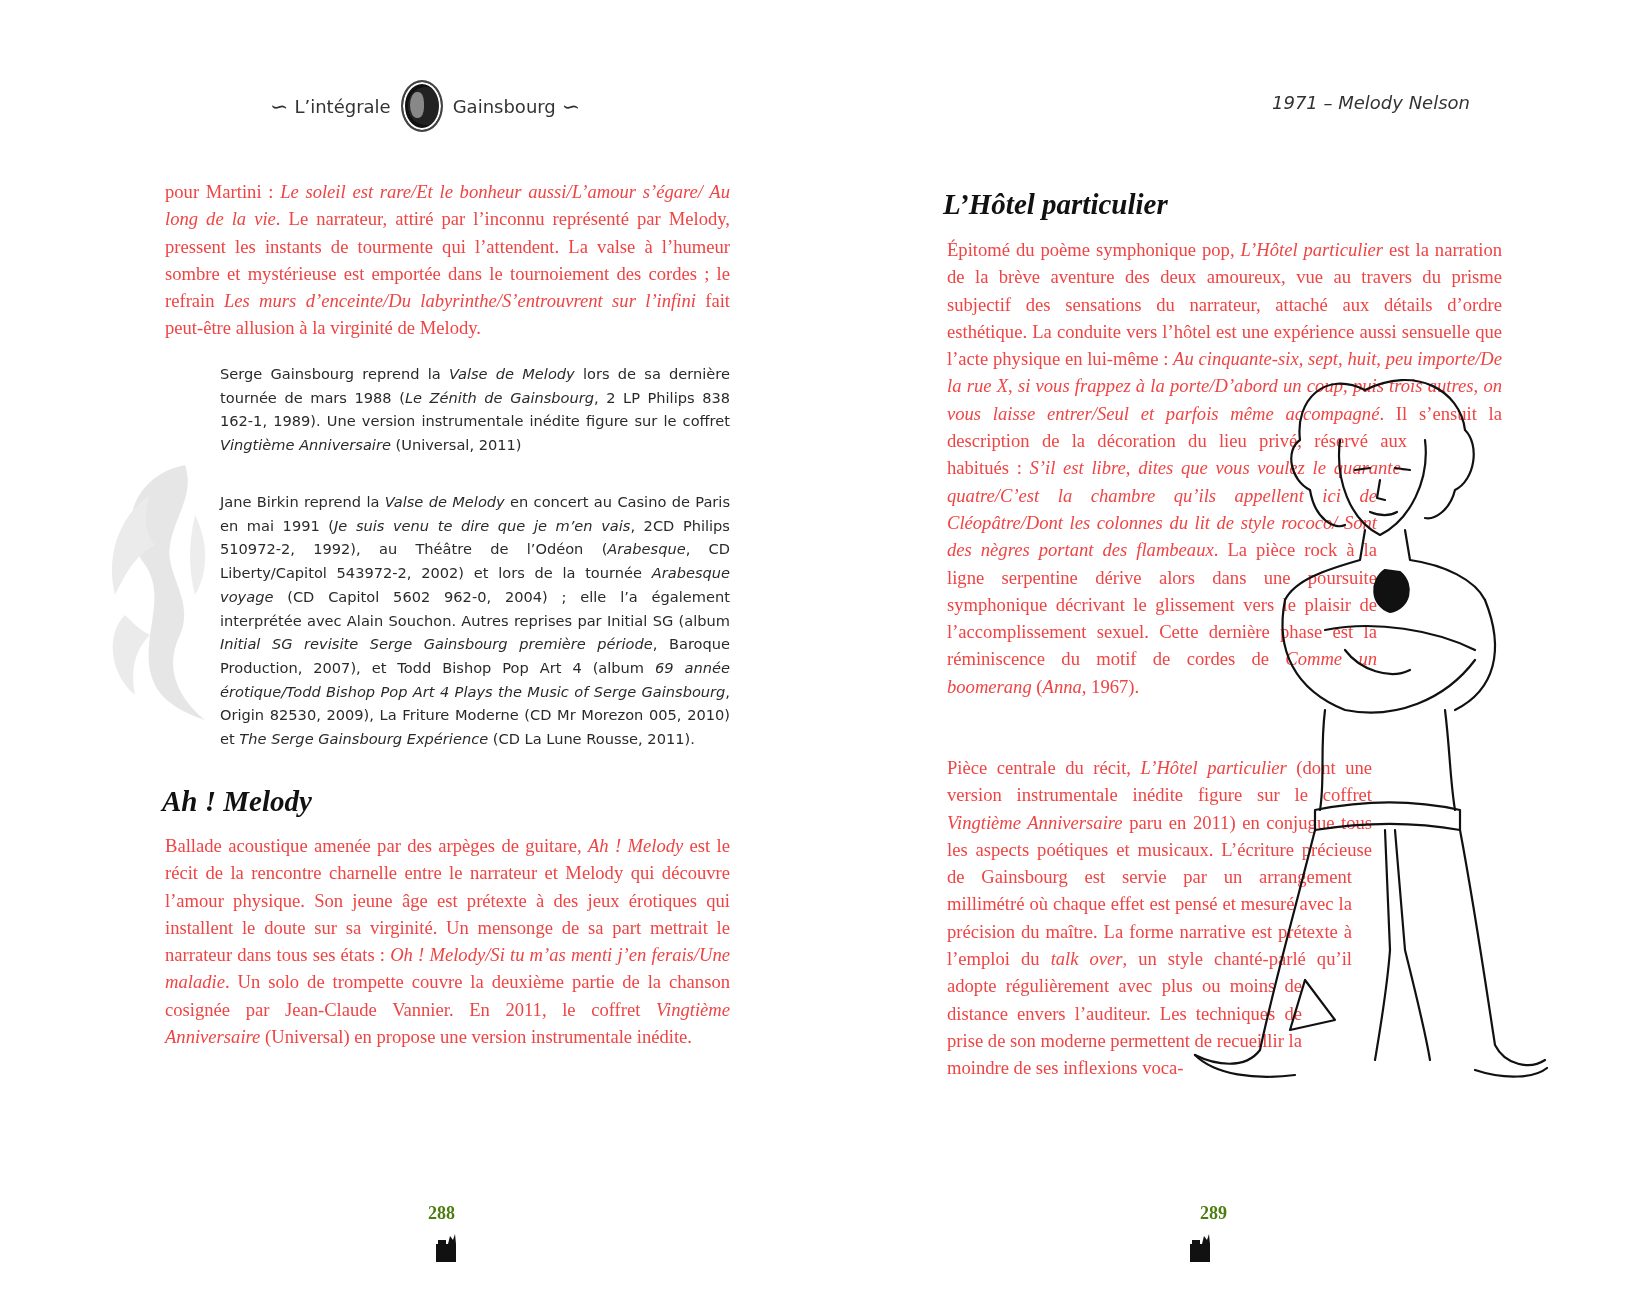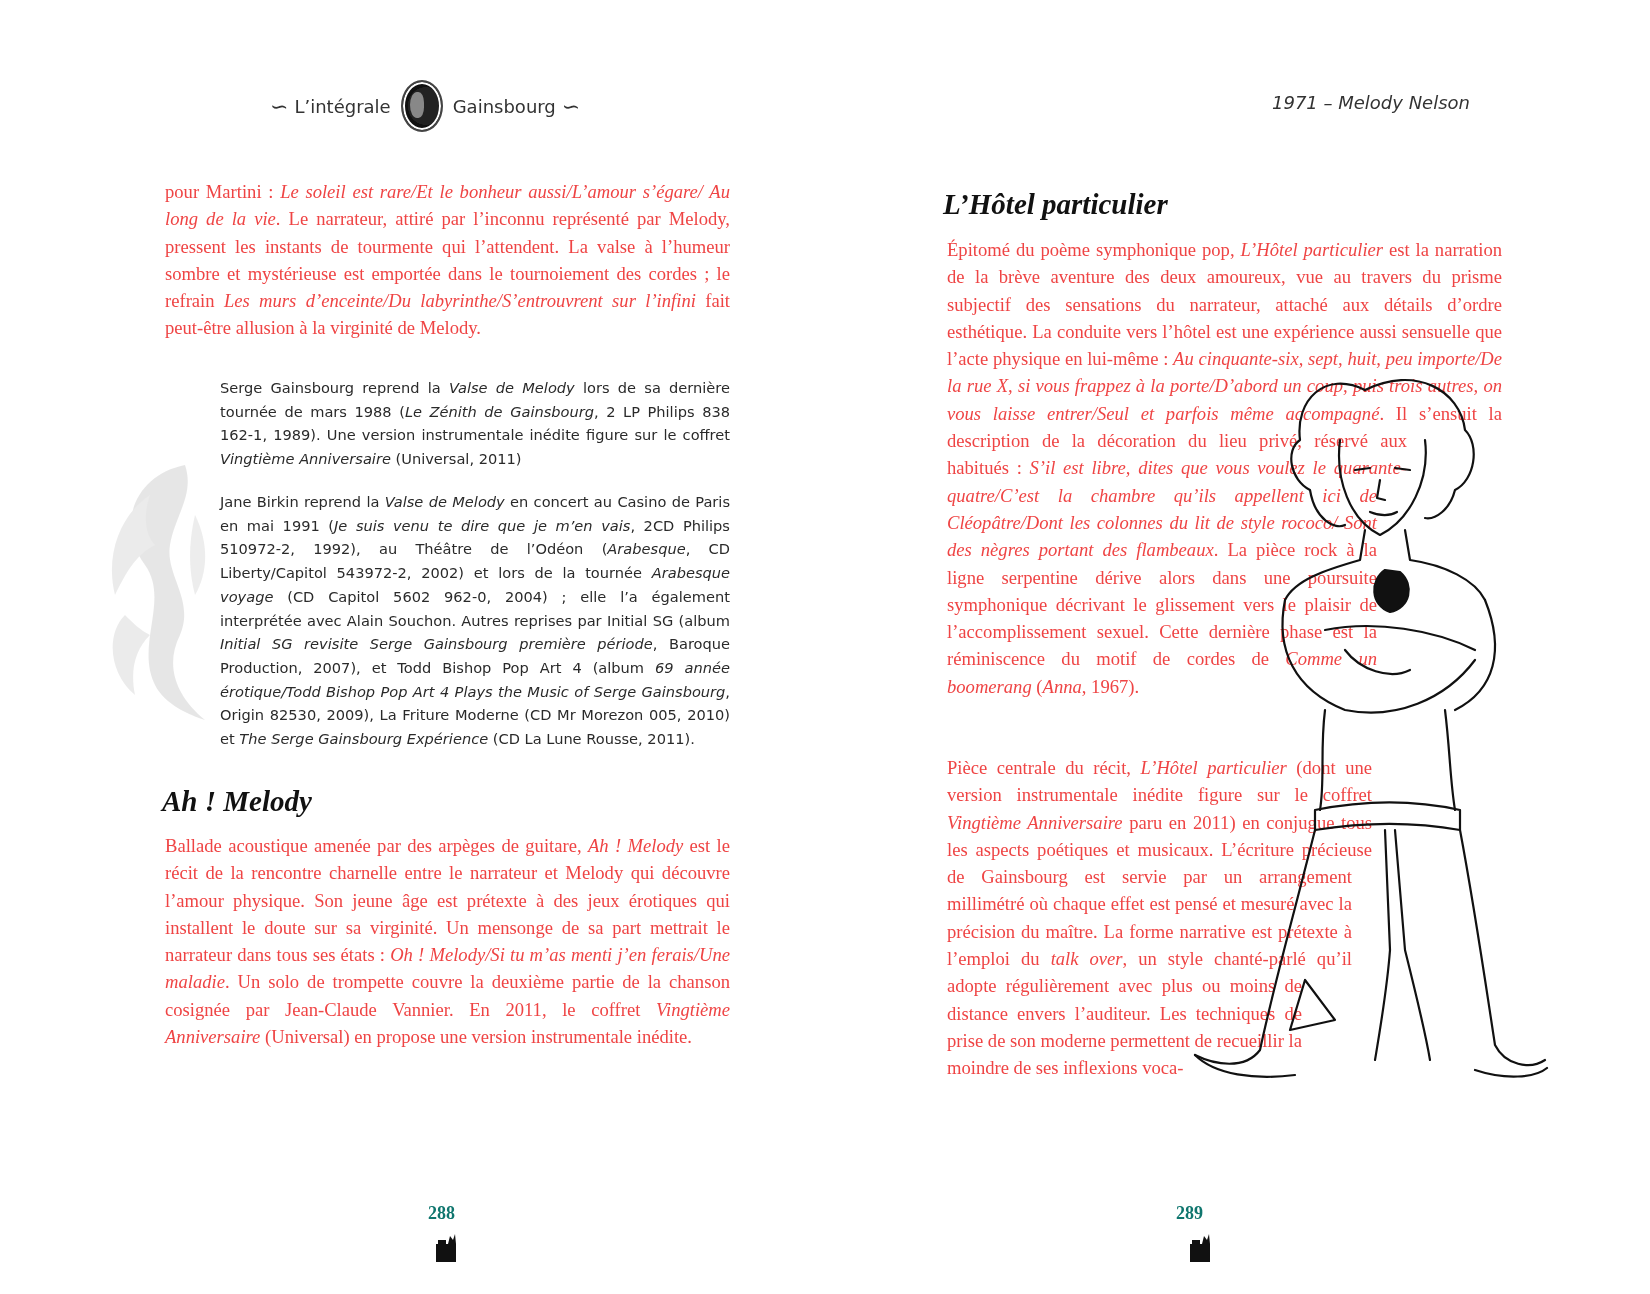--- a/index.html
+++ b/index.html
@@ -11,21 +11,21 @@
   .running-head { position: absolute; top: 80px; font-family: "DejaVu Sans", sans-serif; font-size: 18px; color: #333; }
   .left .running-head { left: 270px; display: flex; align-items: center; gap: 6px; }
   .right .running-head { right: 180px; font-style: italic; font-size: 18px; top: 92px; text-align: center; }
   .swirl { font-family: "DejaVu Serif", serif; font-size: 22px; color: #333; }
   .medallion { width: 38px; height: 48px; border-radius: 50%; background: radial-gradient(ellipse at 60% 50%, #222 0 55%, #111 56%); border: 2px solid #444; box-shadow: inset 0 0 0 2px #fff; position: relative; margin: 0 4px; }
   .medallion::after { content: ""; position: absolute; left: 7px; top: 10px; width: 14px; height: 26px; background: #ddd; border-radius: 50% 40% 40% 50%; opacity: .55; }
 
   .body-text { position: absolute; font-family: "Liberation Serif", serif; font-size: 18.6px; line-height: 27.3px; text-align: justify; color: #ef4444; }
   .note-text { position: absolute; font-family: "DejaVu Sans", sans-serif; font-size: 14.6px; line-height: 23.7px; text-align: justify; color: #2a2a2a; }
   .heading { position: absolute; font-family: "Liberation Serif", serif; font-style: italic; font-weight: bold; font-size: 29px; color: #111; }
-  .page-number { position: absolute; font-family: "Liberation Serif", serif; font-weight: bold; font-size: 18px; color: #0f766e; }
+  .page-number { position: absolute; font-family: "Liberation Serif", serif; font-weight: bold; font-size: 18px; color: #4d7c0f; }
   .lighter-icon { position: absolute; width: 24px; height: 30px; }
 
   i { font-style: italic; }
 
   .ornament { position: absolute; left: 95px; top: 455px; width: 120px; height: 270px; opacity: .5; }
   .illustration { position: absolute; left: 1175px; top: 330px; width: 380px; height: 770px; }
 </style>
 </head>
 <body>
 
@@ -40,21 +40,21 @@
 
   <div class="body-text" style="left:165px; top:178px; width:565px;"><span>pour Martini : </span><i>Le soleil est rare/Et le bonheur aussi/L’amour s’égare/ Au long de la vie</i><span>. Le narrateur, attiré par l’inconnu représenté par Melody, pressent les instants de tourmente qui l’attendent. La valse à l’humeur sombre et mystérieuse est emportée dans le tournoiement des cordes ; le refrain </span><i>Les murs d’enceinte/Du labyrinthe/S’entrouvrent sur l’infini</i><span> fait peut-être allusion à la virginité de Melody.</span></div>
 
   <svg class="ornament" viewBox="0 0 120 270">
     <path d="M90 10 C40 20 20 70 50 110 C75 145 40 190 60 230 C70 250 95 260 110 265 C80 240 70 210 85 180 C100 145 70 120 75 90 C80 60 100 40 90 10 Z" fill="#cfcfcf"></path>
     <path d="M55 40 C25 60 10 100 20 140 C30 120 40 100 60 90 C50 80 48 60 55 40 Z" fill="#d8d8d8"></path>
     <path d="M30 160 C10 180 15 220 40 240 C35 215 40 195 55 180 C45 175 38 168 30 160 Z" fill="#d8d8d8"></path>
     <path d="M100 60 C115 90 112 120 100 140 C95 120 92 95 100 60 Z" fill="#dcdcdc"></path>
   </svg>
 
-  <div class="note-text" style="left:220px; top:376px; width:510px;"><span>Serge Gainsbourg reprend la </span><i>Valse de Melody</i><span> lors de sa dernière tournée de mars 1988 (</span><i>Le Zénith de Gainsbourg</i><span>, 2 LP Philips 838 162-1, 1989). Une version instrumentale inédite figure sur le coffret </span><i>Vingtième Anniversaire</i><span> (Universal, 2011)</span></div>
+  <div class="note-text" style="left:220px; top:362px; width:510px;"><span>Serge Gainsbourg reprend la </span><i>Valse de Melody</i><span> lors de sa dernière tournée de mars 1988 (</span><i>Le Zénith de Gainsbourg</i><span>, 2 LP Philips 838 162-1, 1989). Une version instrumentale inédite figure sur le coffret </span><i>Vingtième Anniversaire</i><span> (Universal, 2011)</span></div>
   <div class="note-text" style="left:220px; top:490px; width:510px;"><span>Jane Birkin reprend la </span><i>Valse de Melody</i><span> en concert au Casino de Paris en mai 1991 (</span><i>Je suis venu te dire que je m’en vais</i><span>, 2CD Philips 510972-2, 1992), au Théâtre de l’Odéon (</span><i>Arabesque</i><span>, CD Liberty/Capitol 543972-2, 2002) et lors de la tournée </span><i>Arabesque voyage</i><span> (CD Capitol 5602 962-0, 2004) ; elle l’a également interprétée avec Alain Souchon. Autres reprises par Initial SG (album </span><i>Initial SG revisite Serge Gainsbourg première période</i><span>, Baroque Production, 2007), et Todd Bishop Pop Art 4 (album </span><i>69 année érotique/Todd Bishop Pop Art 4 Plays the Music of Serge Gainsbourg</i><span>, Origin 82530, 2009), La Friture Moderne (CD Mr Morezon 005, 2010) et </span><i>The Serge Gainsbourg Expérience</i><span> (CD La Lune Rousse, 2011).</span></div>
 
   <div class="heading" style="left:162px; top:785px;">Ah ! Melody</div>
 
   <div class="body-text" style="left:165px; top:832px; width:565px;"><span>Ballade acoustique amenée par des arpèges de guitare, </span><i>Ah ! Melody</i><span> est le récit de la rencontre charnelle entre le narrateur et Melody qui découvre l’amour physique. Son jeune âge est prétexte à des jeux érotiques qui installent le doute sur sa virginité. Un mensonge de sa part mettrait le narrateur dans tous ses états : </span><i>Oh ! Melody/Si tu m’as menti j’en ferais/Une maladie</i><span>. Un solo de trompette couvre la deuxième partie de la chanson cosignée par Jean-Claude Vannier. En 2011, le coffret </span><i>Vingtième Anniversaire</i><span> (Universal) en propose une version instrumentale inédite.</span></div>
 
 
   <div class="page-number" style="left:428px; top:1203px;">288</div>
   <svg class="lighter-icon" style="left:434px; top:1232px;" viewBox="0 0 24 30">
     <rect x="2" y="12" width="20" height="18" fill="#111"></rect>
@@ -64,21 +64,21 @@
 </div>
 
 <div class="page right">
   <div class="running-head">1971 – Melody Nelson</div>
 
   <div class="heading" style="left:118px; top:188px;">L’Hôtel particulier</div>
 
   <div class="body-text" id="rp1" style="left:122px; top:236px; width:555px;"><div class="wrap-spacer" style="float: right; clear: right; height: 109px; width: 0px;"></div><div class="wrap-spacer" style="float: right; clear: right; height: 27px; width: 95px;"></div><div class="wrap-spacer" style="float: right; clear: right; height: 82px; width: 75px;"></div><div class="wrap-spacer" style="float: right; clear: right; height: 164px; width: 125px;"></div><div class="wrap-spacer" style="float: right; clear: right; height: 136px; width: 150px;"></div><span>Épitomé du poème symphonique pop, </span><i>L’Hôtel particulier</i><span> est la narration de la brève aventure des deux amoureux, vue au travers du prisme subjectif des sensations du narrateur, attaché aux détails d’ordre esthétique. La conduite vers l’hôtel est une expérience aussi sensuelle que l’acte physique en lui-même : </span><i>Au cinquante-six, sept, huit, peu importe/De la rue X, si vous frappez à la porte/D’abord un coup, puis trois autres, on vous laisse entrer/Seul et parfois même accompagné</i><span>. Il s’ensuit la description de la décoration du lieu privé, réservé aux habitués : </span><i>S’il est libre, dites que vous voulez le quarante-quatre/C’est la chambre qu’ils appellent ici de Cléopâtre/Dont les colonnes du lit de style rococo/ Sont des nègres portant des flambeaux</i><span>. La pièce rock à la ligne serpentine dérive alors dans une poursuite symphonique décrivant le glissement vers le plaisir de l’accomplissement sexuel. Cette dernière phase est la réminiscence du motif de cordes de </span><i>Comme un boomerang</i><span> (</span><i>Anna</i><span>, 1967).</span></div>
   <div class="body-text" id="rp2" style="left:122px; top:754px; width:555px;"><div class="wrap-spacer" style="float: right; clear: right; height: 110px; width: 130px;"></div><div class="wrap-spacer" style="float: right; clear: right; height: 110px; width: 150px;"></div><div class="wrap-spacer" style="float: right; clear: right; height: 82px; width: 200px;"></div><div class="wrap-spacer" style="float: right; clear: right; height: 82px; width: 250px;"></div><div class="wrap-spacer" style="float: right; clear: right; height: 82px; width: 300px;"></div><span>Pièce centrale du récit, </span><i>L’Hôtel particulier</i><span> (dont une version instrumentale inédite figure sur le coffret </span><i>Vingtième Anniversaire</i><span> paru en 2011) en conjugue tous les aspects poétiques et musicaux. L’écriture précieuse de Gainsbourg est servie par un arrangement millimétré où chaque effet est pensé et mesuré avec la précision du maître. La forme narrative est prétexte à l’emploi du </span><i>talk over</i><span>, un style chanté-parlé qu’il adopte régulièrement avec plus ou moins de distance envers l’auditeur. Les techniques de prise de son moderne permettent de recueillir la moindre de ses inflexions voca-</span></div>
 
-  <div class="page-number" style="left:351px; top:1203px;text-align:right;">289</div>
+  <div class="page-number" style="left:375px; top:1203px;text-align:right;">289</div>
   <svg class="lighter-icon" style="left:363px; top:1232px;" viewBox="0 0 24 30">
     <rect x="2" y="12" width="20" height="18" fill="#111"></rect>
     <path d="M14 12 L16 4 L19 8 L21 2 L22 12 Z" fill="#111"></path>
     <rect x="4" y="8" width="8" height="4" fill="#111"></rect>
   </svg>
 </div>
 
 <svg class="illustration" viewBox="0 0 380 770">
   <g fill="none" stroke="#111" stroke-width="2.2" stroke-linecap="round" stroke-linejoin="round">
 

